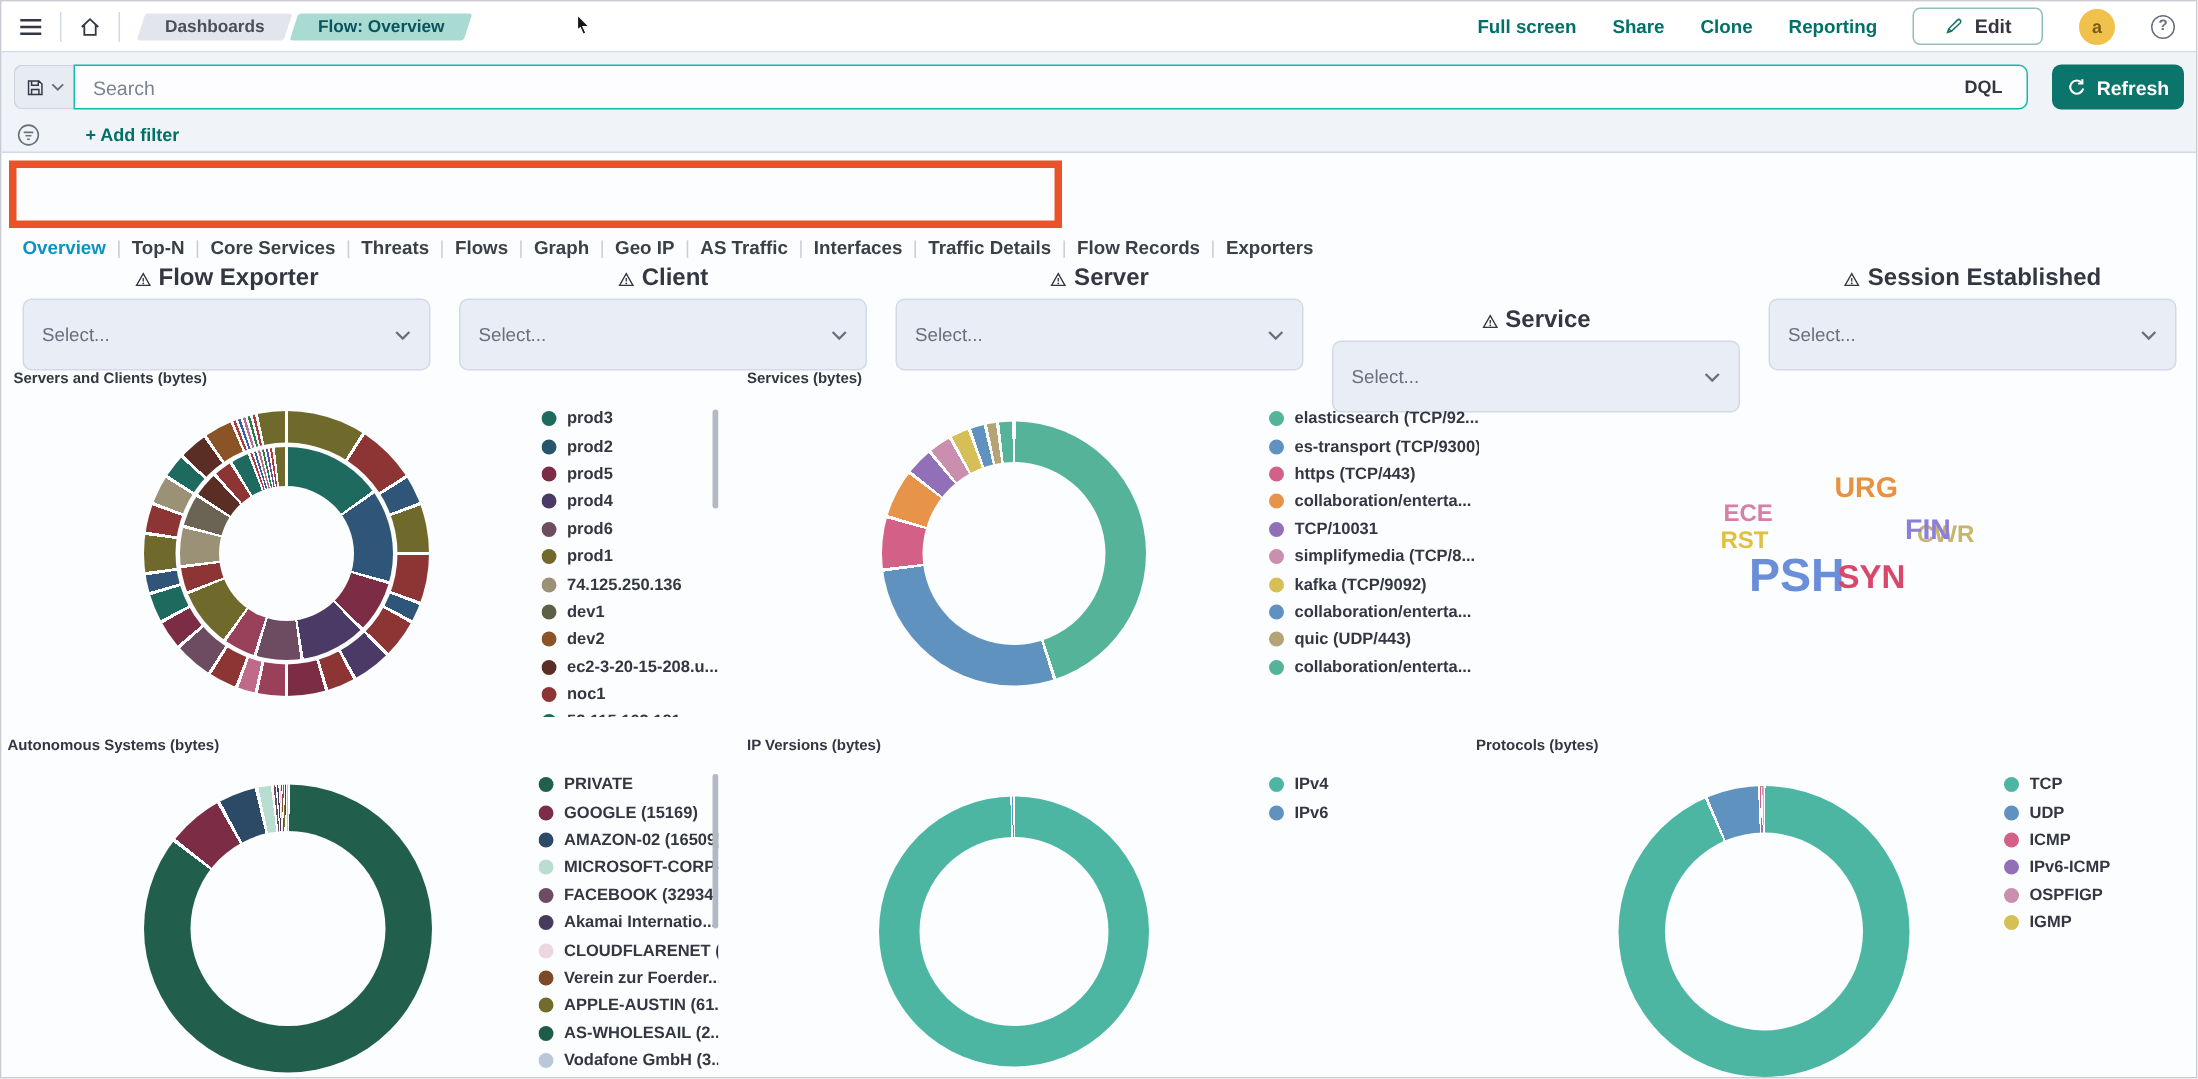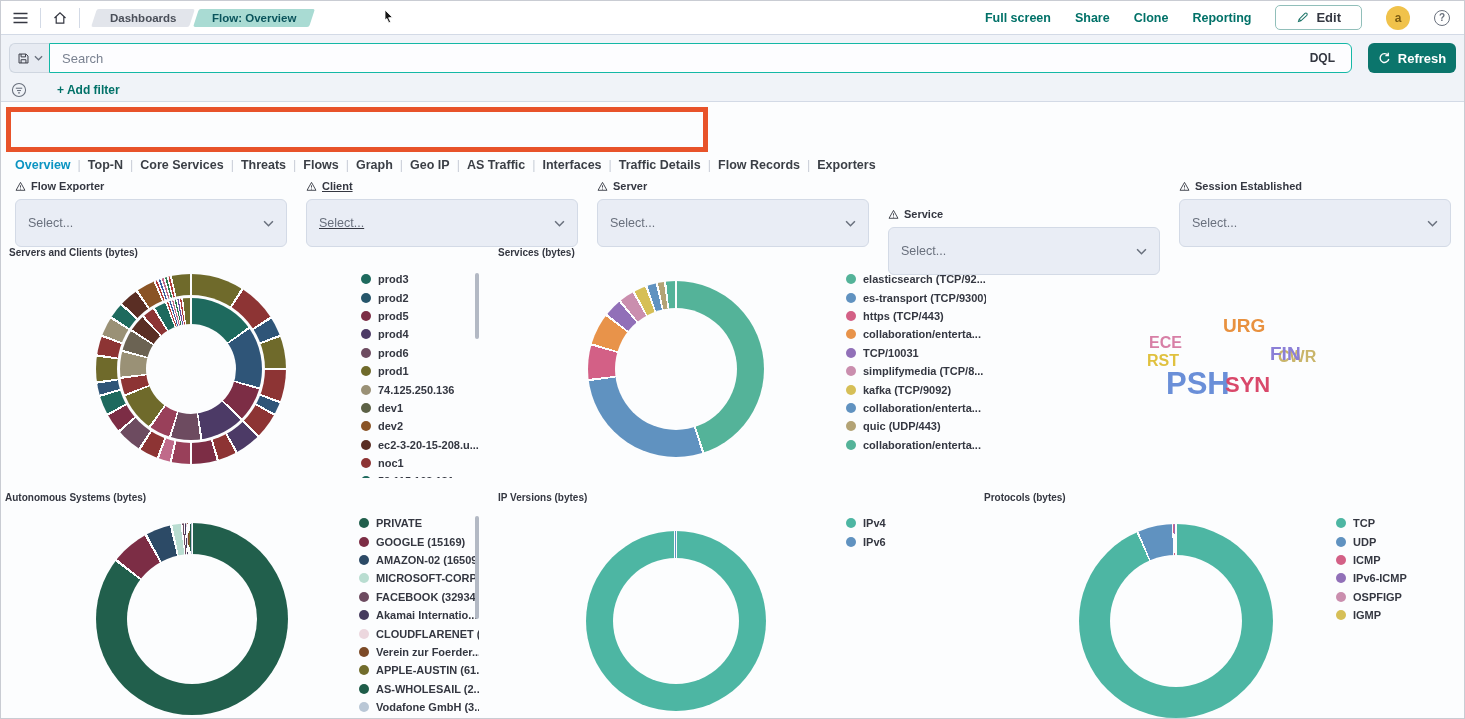--- a/index.html
+++ b/index.html
@@ -55,21 +55,21 @@
 
   .annotation-box { position:absolute; left:5px; top:5px; width:702px; height:45px;
                     border:5px solid #e8532a; pointer-events:none; z-index:5; }
   .tabrow { position:absolute; left:14px; top:24px; display:flex; flex-wrap:nowrap;
             font-size:12.5px; font-weight:bold; color:#3b3f46; white-space:nowrap;margin-top:32px; }
   .tab { cursor:pointer; }
   .tab-active { color:#0b94c2; }
   .tab-sep { color:#c9ced8; margin:0 7px; font-weight:normal; }
 
   .filter-group { position:absolute; top:77px; width:272px; }
-  .filter-label { display:flex; align-items:center; gap:5px; font-size:11px; font-weight:bold; color:#343741; height:14px; }
+  .filter-label { display:flex; align-items:center; gap:5px; font-size:16px; font-weight:bold; color:#343741; height:14px;justify-content:center; }
   .select { margin-top:6px; height:48px; background:#e9edf5; border:1px solid #d3dae6; border-radius:6px;
             display:flex; align-items:center; padding:0 12px; font-size:12.5px; color:#69707d; cursor:pointer; }
   .select .chev { margin-left:auto; display:flex; }
 
   .ptitle { position:absolute; font-size:10px; font-weight:bold; color:#343741; white-space:nowrap; }
 
   .ring { position:absolute; border-radius:50%; }
   .hole { position:absolute; border-radius:50%; background:#fcfdfe; }
 
   .legend { position:absolute; overflow:hidden; }
@@ -217,21 +217,21 @@
           </div>
           <div class="select">
             <span>Select...</span>
             <span class="chev">
               <svg width="11" height="7" viewBox="0 0 10 6">
                 <path d="M1 1 L5 5 L9 1" fill="none" stroke="#69707d" stroke-width="1.4"></path>
               </svg>
             </span>
           </div>
         </div>
-        <div class="filter-group" style="left: 305px; text-decoration: underline;">
+        <div class="filter-group" style="left: 305px;">
           <div class="filter-label">
             <span>
               <svg width="11" height="11" viewBox="0 0 16 16">
                 <path d="M8 2 L14.5 13.5 H1.5 Z" fill="none" stroke="#343741" stroke-width="1.3"></path>
                 <line x1="8" y1="6.3" x2="8" y2="9.6" stroke="#343741" stroke-width="1.3"></line>
                 <circle cx="8" cy="11.6" r="0.85" fill="#343741"></circle>
               </svg>
             </span>
             <span>Client</span>
           </div>

